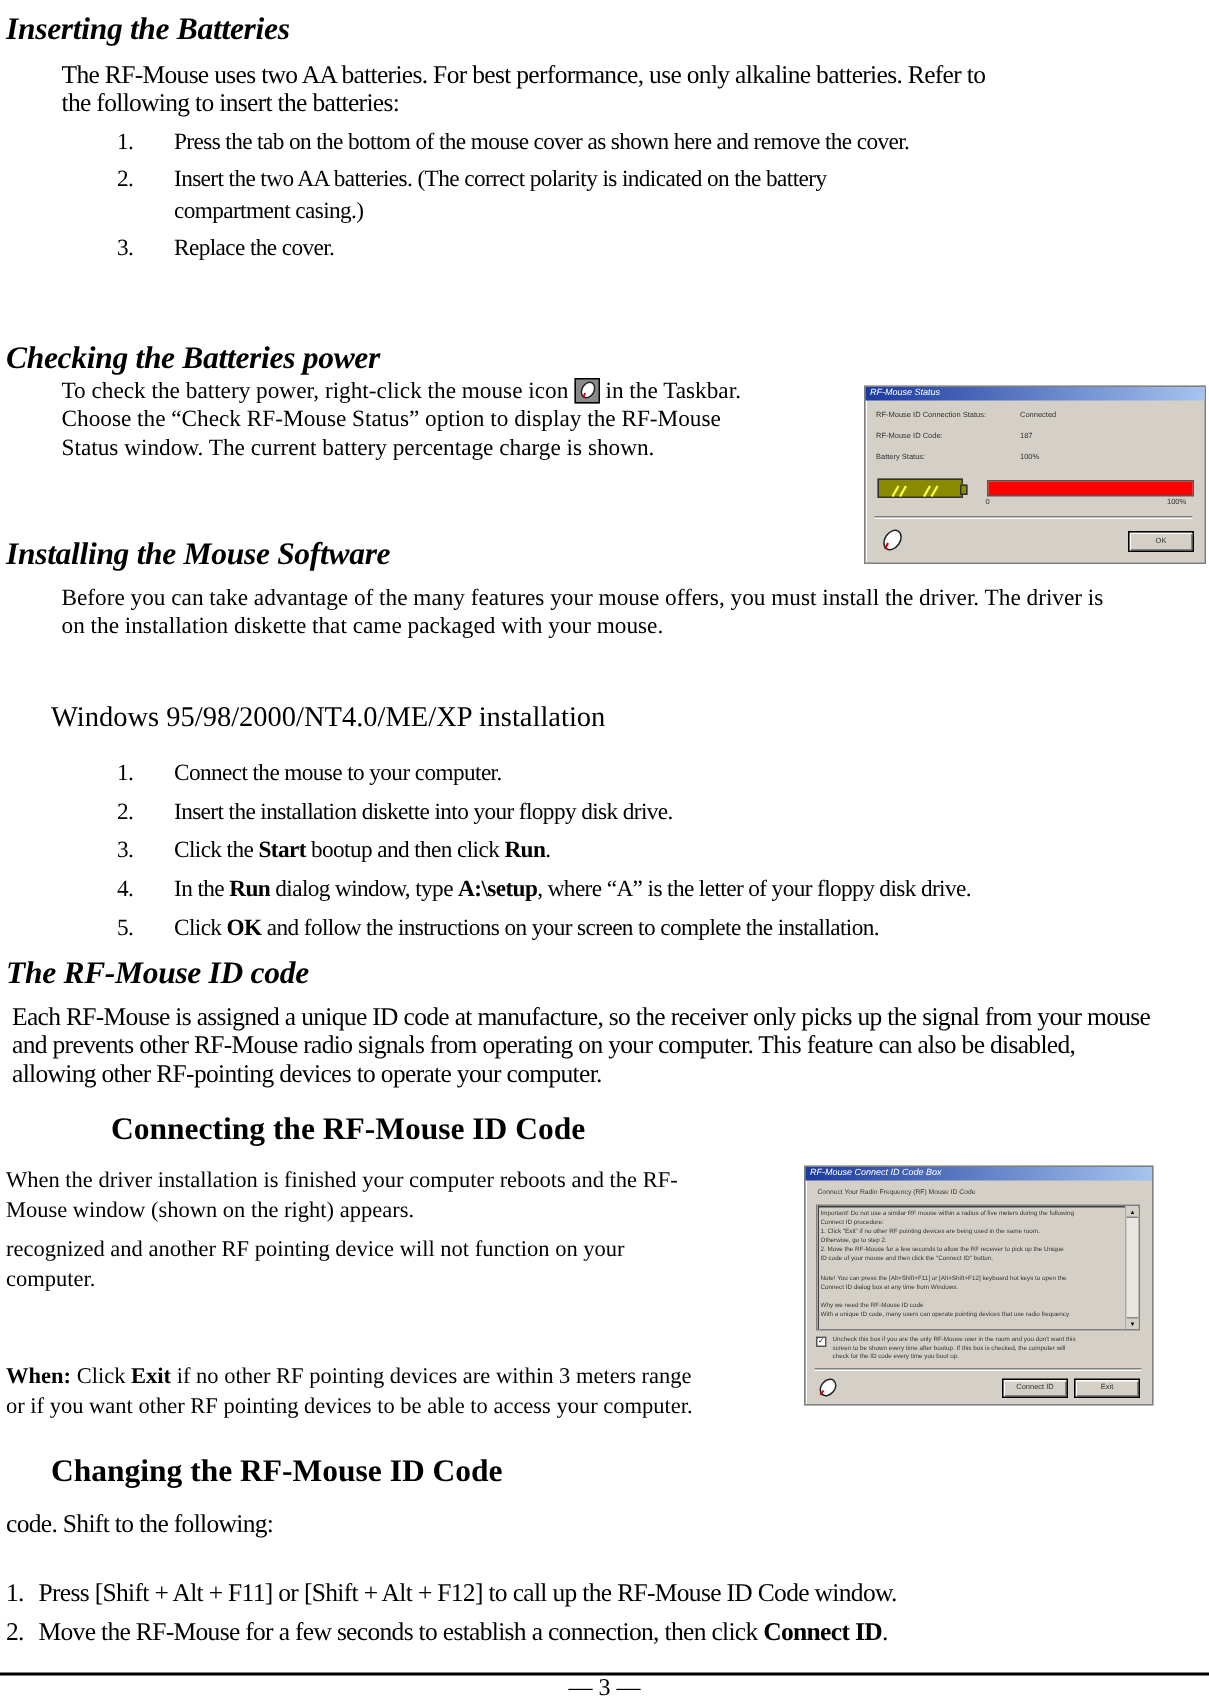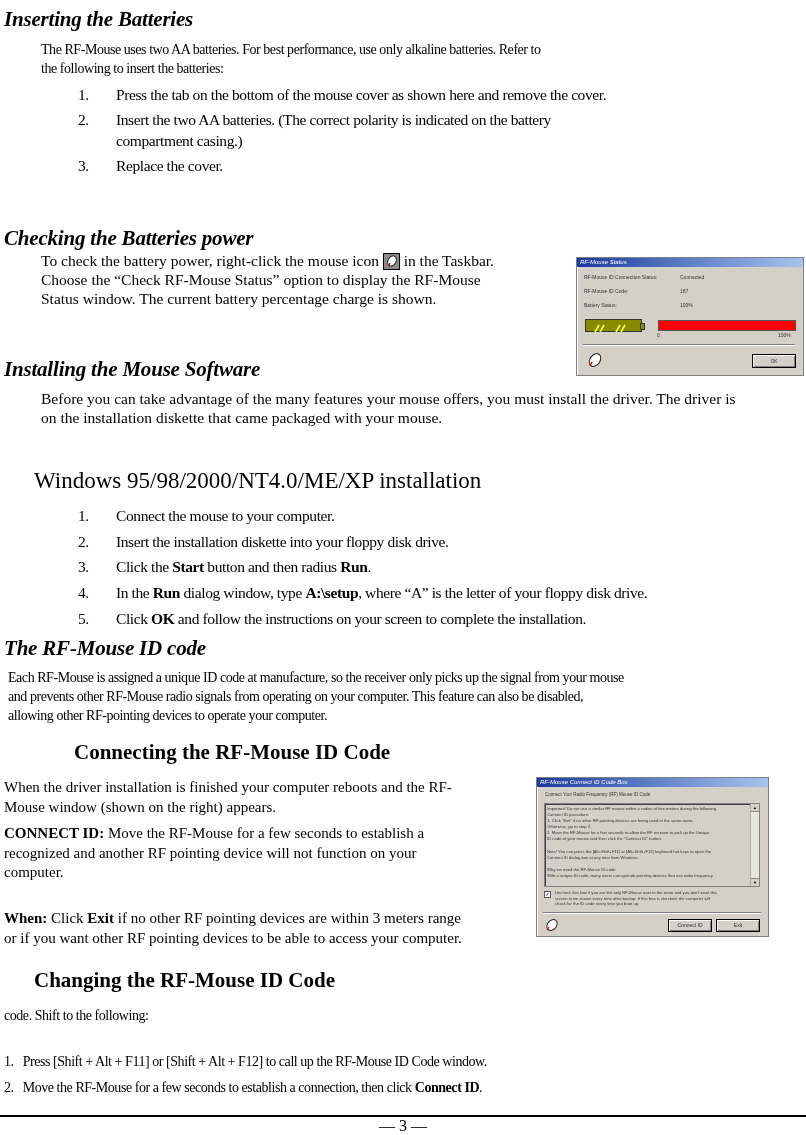--- a/index.html
+++ b/index.html
@@ -1,20 +1,20 @@
 <!DOCTYPE html>
 <html><head>
 <meta charset="utf-8">
 <style>
   html,body{margin:0;padding:0;background:#fff;}
   body{width:806px;height:1135px;position:relative;overflow:hidden;font-family:"Liberation Serif","DejaVu Serif",serif;color:#000;}
   .abs{position:absolute;}
   .h-italic{font-family:"Liberation Serif",serif;font-weight:bold;font-style:italic;font-size:21px;letter-spacing:-0.2px;}
   .h-sub{font-family:"Liberation Serif",serif;font-weight:bold;font-size:21px;}
-  .p{font-size:14px;line-height:19px;}
+  .p{font-size:17px;line-height:19px;}
   .p.narrow{letter-spacing:-0.45px;word-spacing:0px;}
   .li{position:absolute;font-size:15.5px;line-height:19px;letter-spacing:-0.4px;}
   .li .num{position:absolute;left:0;}
   .li .txt{position:absolute;left:38px;white-space:nowrap;}
   b{font-weight:bold;}
   
   .win{position:absolute;background:#d4d0c8;border:1px solid #808080;box-shadow:inset 1px 1px 0 #fff;font-family:"Liberation Sans",sans-serif;}
   .win .title{height:9px;background:linear-gradient(90deg,#1b3a9e,#a6c4ee);color:#fff;font-size:6px;line-height:9px;padding-left:3px;font-style:italic;}
   .win .lbl{position:absolute;font-size:5px;color:#333;white-space:nowrap;}
   .btn{position:absolute;background:#d4d0c8;border:1px solid #000;box-shadow:inset 1px 1px 0 #fff,inset -1px -1px 0 #808080;font-size:5px;text-align:center;color:#333;font-family:"Liberation Sans",sans-serif;}
@@ -90,33 +90,33 @@
       </svg>
   </div>
   <div class="btn" style="left:175px;top:96px;width:42px;height:12px;line-height:12px;">OK</div>
 </div>
 
 <div class="abs h-italic" style="left:4px;top:357px;">Installing the Mouse Software</div>
 <div class="abs p" style="left:41px;top:416px;white-space:nowrap;font-size:15.5px;">
   <div style="position:absolute;top:-27px;white-space:nowrap;">Before you can take advantage of the many features your mouse offers, you must install the driver.  The driver is</div>
   <div style="position:absolute;top:-8px;white-space:nowrap;">on the installation diskette that came packaged with your mouse.</div>
 </div>
-<div class="abs" style="left:34px;top:468px;font-size:23px;">Windows 95/98/2000/NT4.0/ME/XP installation</div>
+<div class="abs" style="left:34px;top:468px;font-size:19px;">Windows 95/98/2000/NT4.0/ME/XP installation</div>
 
 <div class="li" style="left:78px;top:506px;">
   <span class="num">1.</span>
   <span class="txt"><span>Connect the mouse to your computer.</span></span>
 </div>
 <div class="li" style="left:78px;top:532px;">
   <span class="num">2.</span>
   <span class="txt"><span>Insert the installation diskette into your floppy disk drive.</span></span>
 </div>
 <div class="li" style="left:78px;top:557px;">
   <span class="num">3.</span>
-  <span class="txt"><span>Click the </span><b>Start</b><span> button and then radius </span><b>Run</b><span>.</span></span>
+  <span class="txt"><span>Click the </span><b>Start</b><span> bootup and then click </span><b>Run</b><span>.</span></span>
 </div>
 <div class="li" style="left:78px;top:583px;">
   <span class="num">4.</span>
   <span class="txt"><span>In the </span><b>Run</b><span> dialog window, type </span><b>A:\setup</b><span>, where “A” is the letter of your floppy disk drive.</span></span>
 </div>
 <div class="li" style="left:78px;top:609px;">
   <span class="num">5.</span>
   <span class="txt"><span>Click </span><b>OK</b><span> and follow the instructions on your screen to complete the installation.</span></span>
 </div>
 
@@ -126,21 +126,20 @@
   <div>and prevents other RF-Mouse radio signals from operating on your computer. This feature can also be disabled,</div>
   <div>allowing other RF-pointing devices to operate your computer.</div>
 </div>
 
 <div class="abs h-sub" style="left:34px;top:740px;margin-left:40px;">Connecting the RF-Mouse ID Code</div>
 <div class="abs p" style="left:4px;top:778px;white-space:nowrap;font-size:15px;line-height:19.5px;">
   <div>When the driver installation is finished your computer reboots and the RF-</div>
   <div>Mouse window (shown on the right) appears.</div>
 </div>
 <div class="abs p" style="left:4px;top:824px;white-space:nowrap;font-size:15px;line-height:19.5px;">
-  <div><b>CONNECT ID:</b><span> Move the RF-Mouse for a few seconds to establish a</span></div>
   <div>recognized and another RF pointing device will not function on your</div>
   <div>computer.</div>
 </div>
 <div class="abs p" style="left:4px;top:909px;white-space:nowrap;font-size:15px;line-height:19.5px;">
   <div><b>When:</b><span> Click </span><b>Exit</b><span> if no other RF pointing devices are within 3 meters range</span></div>
   <div>or if you want other RF pointing devices to be able to access your computer.</div>
 </div>
 
 <div class="win" style="left:536px;top:777px;width:231px;height:158px;">
   <div class="title">RF-Mouse Connect ID Code Box</div>

